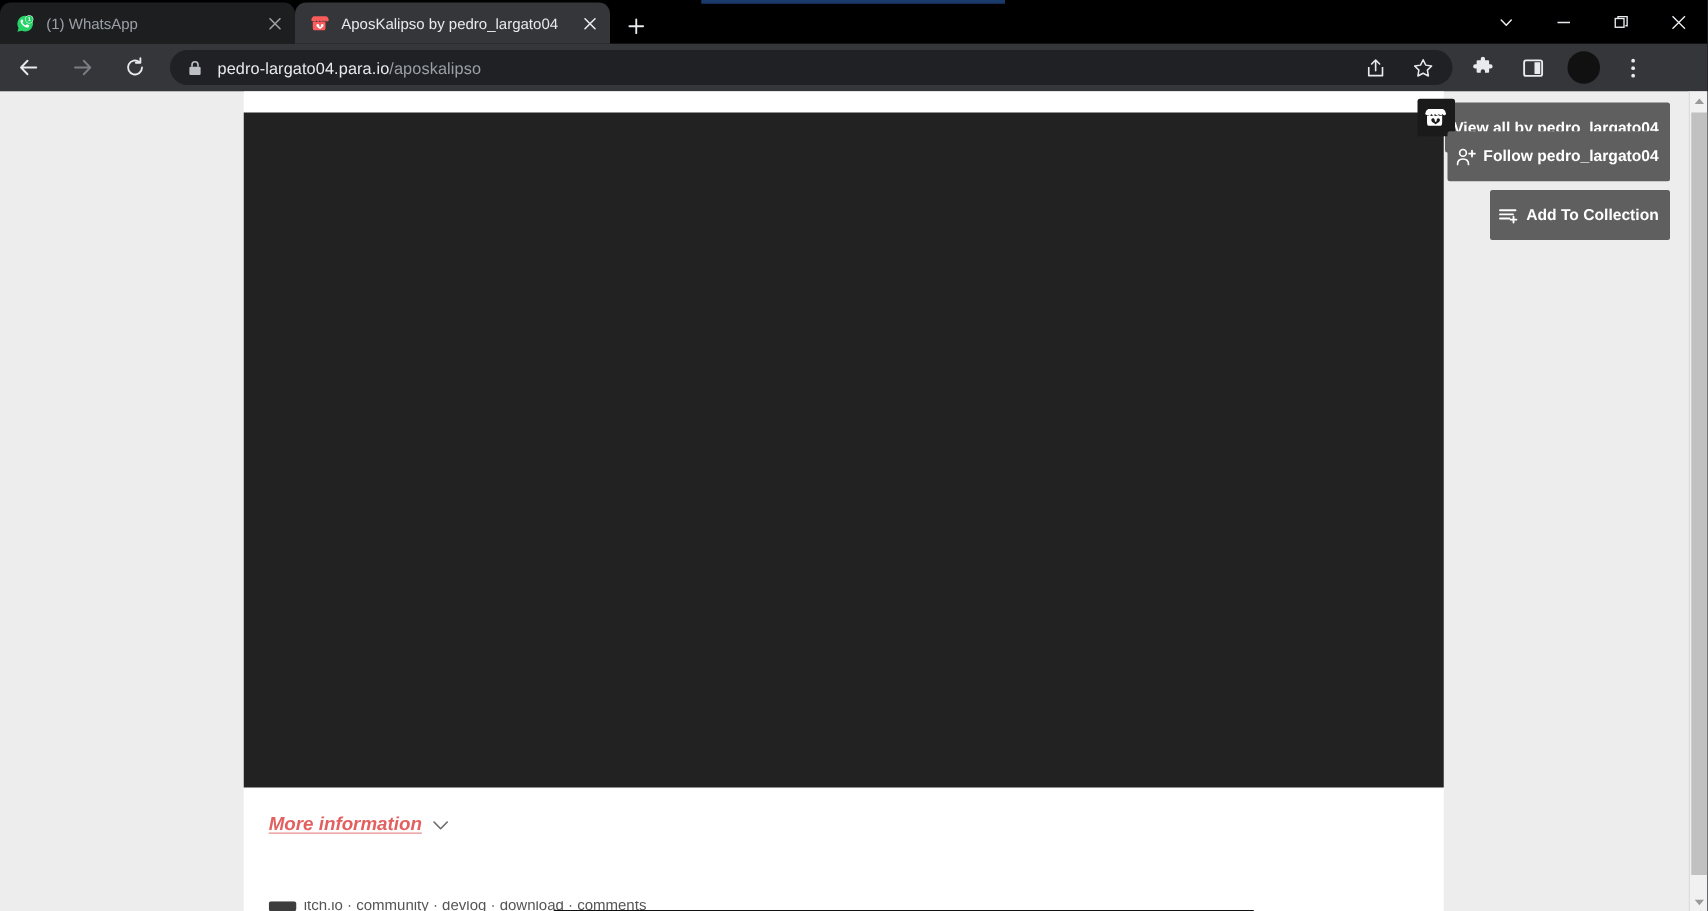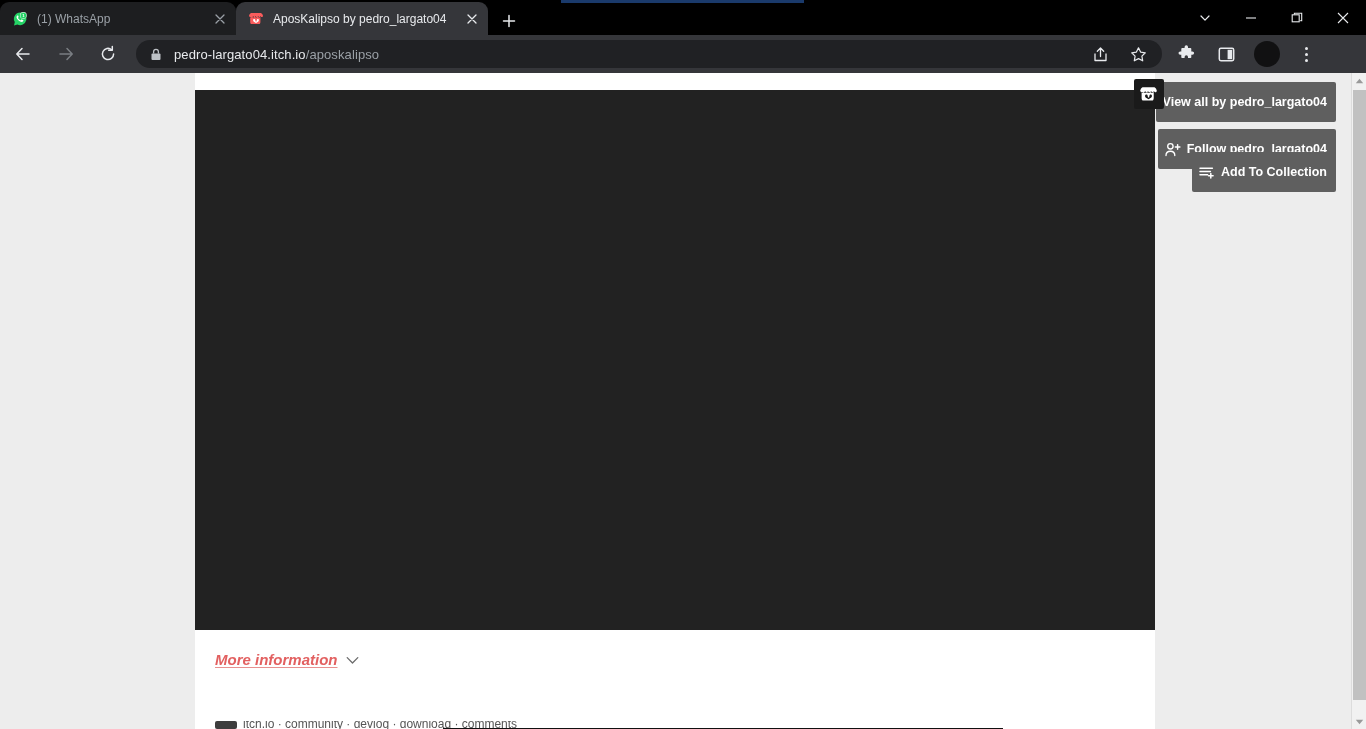--- a/index.html
+++ b/index.html
@@ -112,21 +112,21 @@
 
   
   .rail { position:absolute; top:0; left:1155px; width:196px; height:656px; }
   .rail-btn {
     position:absolute; height:40px; background:#5f5f5f; color:#ffffff;
     display:flex; align-items:center; border-radius:2px;
     font-size:12.5px; font-weight:bold; white-space:nowrap;
     padding:0 9px 0 7px; gap:6px;
   }
   #btn-viewall { top:9px; right:15px; }
-  #btn-follow  { top:56px; right:15px; }
+  #btn-follow  { top:32px; right:15px; }
   #btn-collect { top:79px; right:15px; }
 
   .itch-badge {
     position:absolute; left:-22px; top:-3px;
     width:30px; height:30px; background:#1a1a1a;
     display:flex; align-items:center; justify-content:center;
     border-radius:2px;
   }
 
   
@@ -247,21 +247,21 @@
       </svg>
     </div>
 
     <div class="omnibox">
       <span class="lock-icon">
         <svg width="12" height="13" viewBox="0 0 12 13">
           <rect x="1.5" y="5.4" width="9" height="6.6" rx="1" fill="#bdc1c6"></rect>
           <path d="M3.6 5.4 V3.8 A2.4 2.4 0 0 1 8.4 3.8 V5.4" stroke="#bdc1c6" stroke-width="1.3" fill="none"></path>
         </svg>
       </span>
-      <span class="url-text"><span>pedro-largato04.itch.io</span><span class="path">/aposkalipso</span></span>
+      <span class="url-text"><span>pedro-largato04.para.io</span><span class="path">/aposkalipso</span></span>
       <span class="omni-actions">
         <span class="tb-icon">
           <svg width="17" height="17" viewBox="0 0 17 17">
             <path d="M3 7.5 V14.5 H14 V7.5" stroke="#e8eaed" stroke-width="1.3" fill="none" stroke-linejoin="round"></path>
             <path d="M8.5 10.5 V2.2 M5.3 5.2 L8.5 2 L11.7 5.2" stroke="#e8eaed" stroke-width="1.3" fill="none" stroke-linecap="round" stroke-linejoin="round"></path>
           </svg>
         </span>
         <span class="tb-icon">
           <svg width="17" height="17" viewBox="0 0 17 17">
             <path d="M8.5 1.8 L10.6 6.1 L15.3 6.8 L11.9 10.1 L12.7 14.8 L8.5 12.6 L4.3 14.8 L5.1 10.1 L1.7 6.8 L6.4 6.1 Z" stroke="#e8eaed" stroke-width="1.2" fill="none" stroke-linejoin="round"></path>

